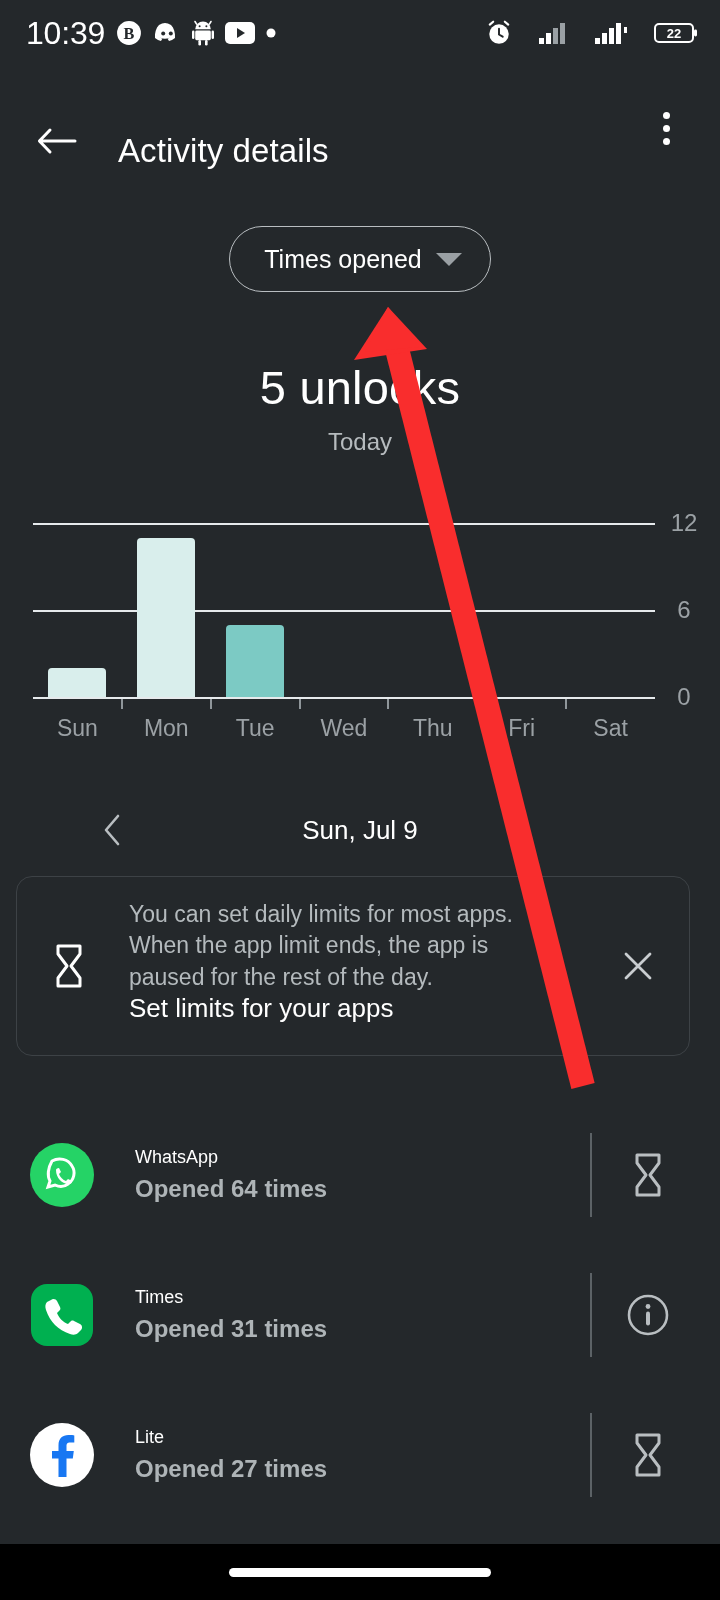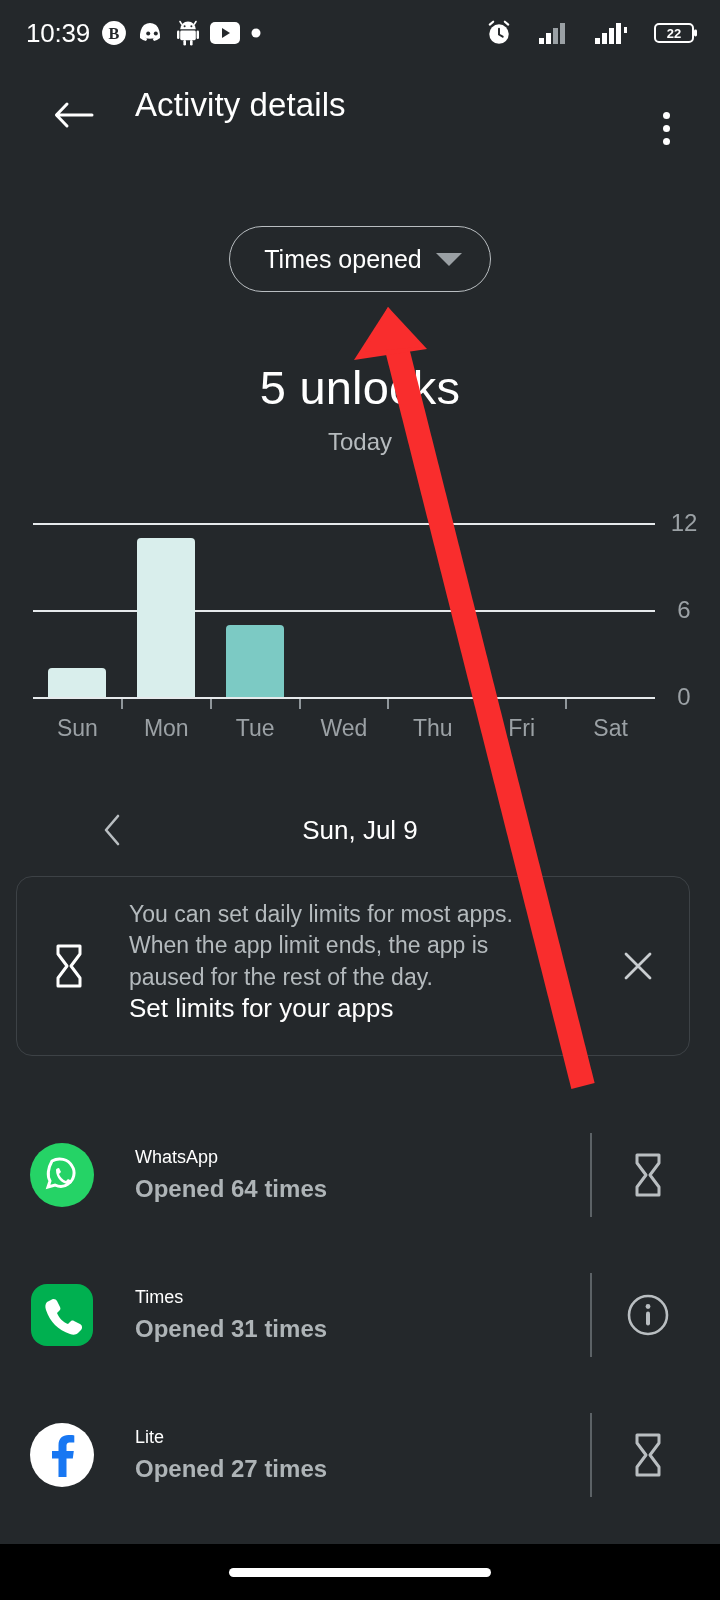--- a/index.html
+++ b/index.html
@@ -17,27 +17,27 @@
 
   
   #statusbar {
     position:absolute; top:0; left:0; width:720px; height:66px;
     display:flex; align-items:center; justify-content:space-between;
     padding:0 22px 0 26px;
     color:#ffffff;
   }
   #sb-left { display:flex; align-items:center; gap:11px; }
   #sb-right { display:flex; align-items:center; gap:26px; }
-  .sb-clock { font-size:26px; letter-spacing:-0.2px; color:#fff; }
+  .sb-clock { font-size:32px; letter-spacing:-0.2px; color:#fff; }
   .sb-ico { display:block; }
 
   
   #appbar {
     position:absolute; top:86px; left:0; width:720px; height:84px;
-    display:flex; align-items:flex-start;padding-left:17px;
+    display:flex; align-items:flex-end;
   }
   #back-btn { width:58px; height:58px; margin-left:28px;
               display:flex; align-items:center; justify-content:center; }
   #page-title {
     font-size:33px; color:#ffffff; margin-left:32px; letter-spacing:0.1px;
   }
   #overflow-btn {
     position:absolute; right:30px; top:50%; transform:translateY(-50%);
     width:48px; height:52px; display:flex; flex-direction:column;
     align-items:center; justify-content:center; gap:6px;

